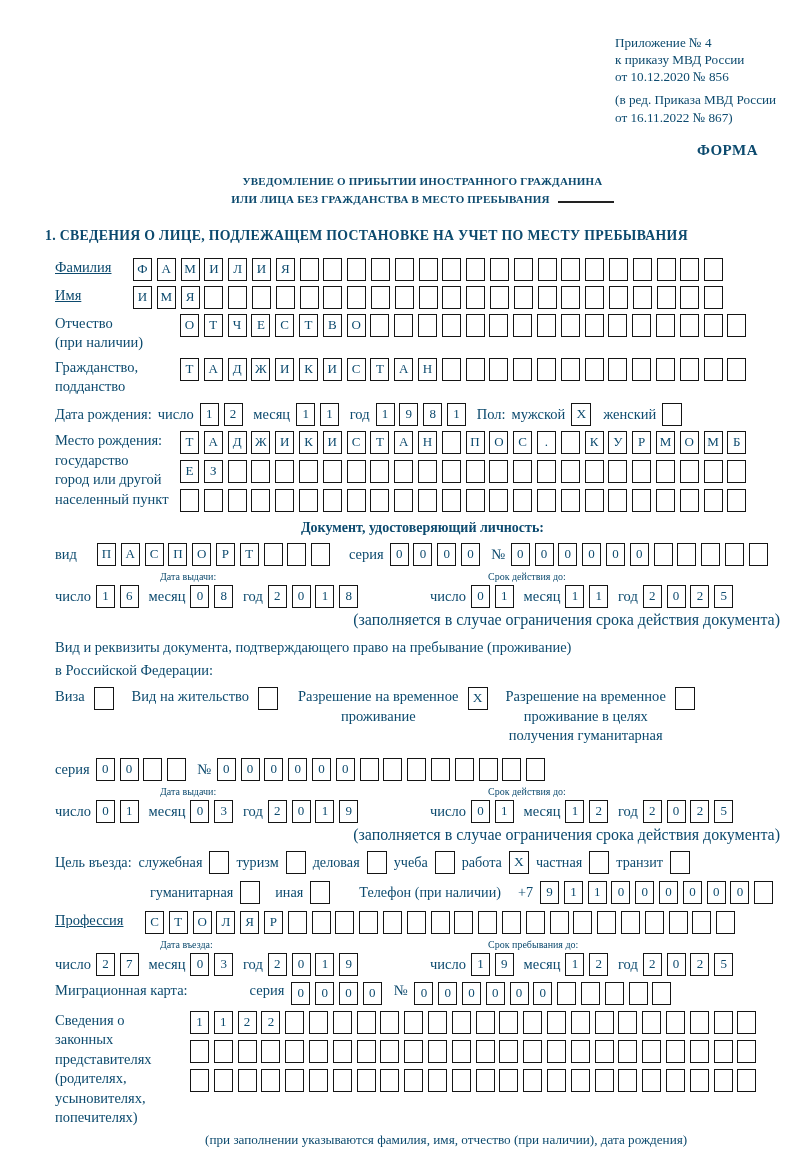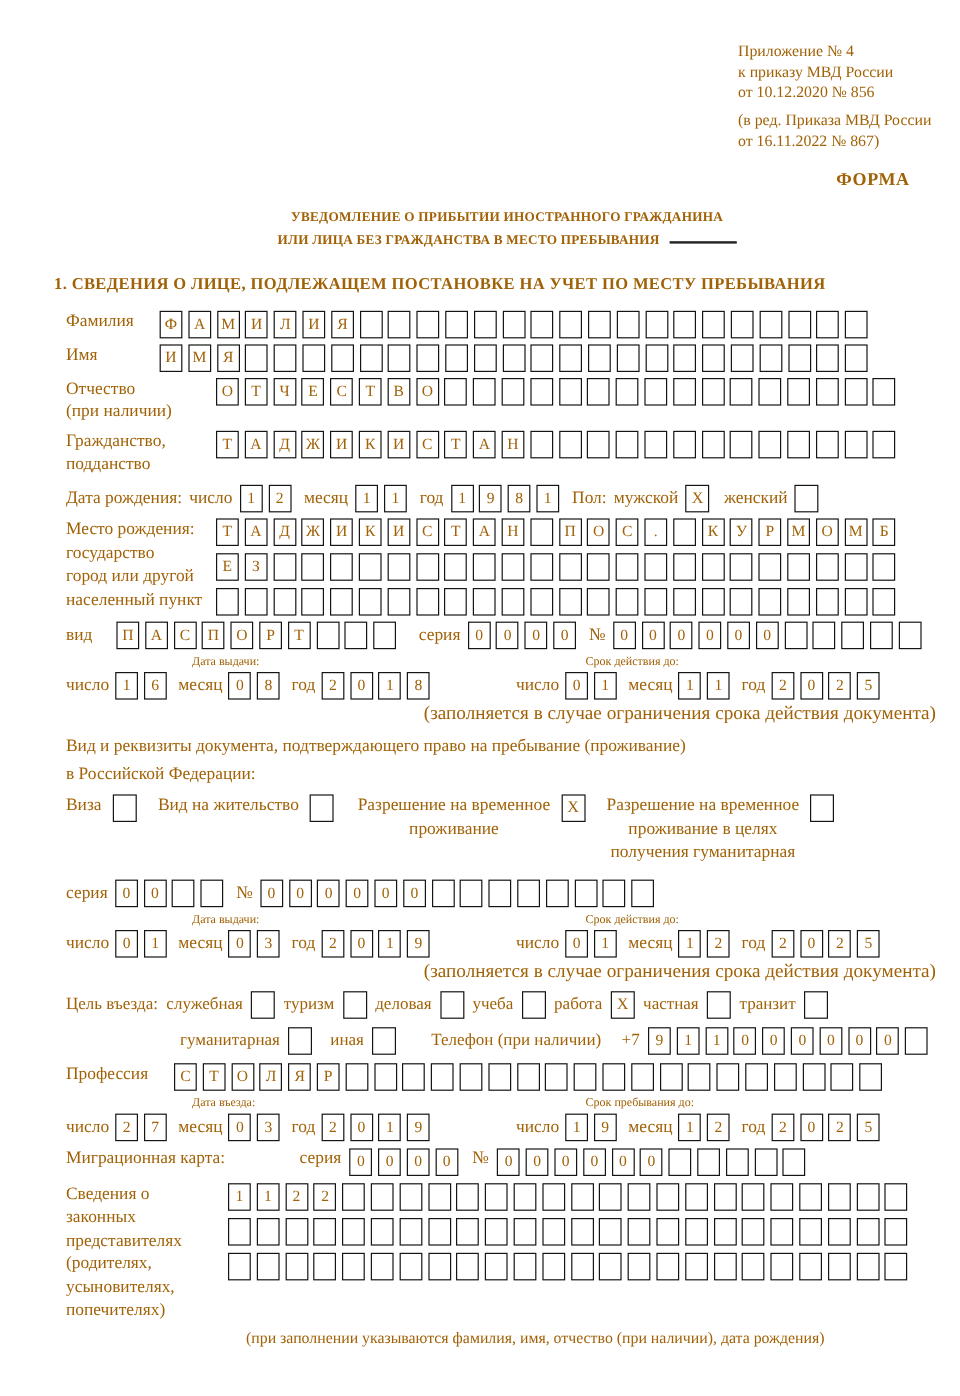--- a/index.html
+++ b/index.html
@@ -1,32 +1,32 @@
 <!DOCTYPE html>
 <html><head>
 <meta charset="utf-8">
 <style>
   html,body{margin:0;padding:0;background:#fff;}
   .page{
     width:800px;height:1163px;box-sizing:border-box;position:relative;
-    background:#fff;color:#a16207;
+    background:#fff;color:#0c4a6e;
     font-family:"Liberation Serif","DejaVu Serif",serif;
     font-size:14.5px;
     padding:34px 10px 0 55px;overflow:hidden;
   }
   .hdr-block{margin-left:560px;width:200px;font-size:13.2px;line-height:1.3;}
   .hdr-block .sub{margin-top:6px;}
   .form-label{text-align:right;padding-right:32px;font-weight:bold;font-size:15px;margin-top:16px;letter-spacing:.5px;}
   .title{text-align:center;font-weight:bold;font-size:11px;line-height:1.5;margin-top:14px;letter-spacing:.2px;}
   .blank-line{display:inline-block;width:56px;border-bottom:2px solid #222;height:12px;margin-left:8px;}
   .sec-head{font-weight:bold;font-size:13.8px;margin:20px 0 14px -10px;letter-spacing:.3px;}
   .frow{display:flex;align-items:flex-start;margin-bottom:5px;}
   .ig{display:flex;align-items:center;gap:6px;flex-wrap:nowrap;}
   .lbl{line-height:1.3;}
-  .lw1{flex:0 0 78px;}
+  .lw1{flex:0 0 78px;text-decoration:underline;}
   .lw2{flex:0 0 125px;}
   .lw3{flex:0 0 105px;}
   .lbl2{line-height:1.35;}
   .cells{display:flex;flex-wrap:nowrap;}
   .cell{
     flex:0 0 19px;width:19px;height:23px;box-sizing:border-box;
     border:1.7px solid #151515;margin-right:4.8px;
     text-align:center;line-height:20px;font-size:13px;
   }
   .cbx{
@@ -311,20 +311,21 @@
           <span class="cell"></span>
           <span class="cell"></span>
           <span class="cell"></span>
           <span class="cell"></span>
           <span class="cell"></span>
           <span class="cell"></span>
         </span>
     </span>
   </div>
 
+  <div class="center-bold">Документ, удостоверяющий личность:</div>
 
   <div class="frow ig">
     <span class="lbl" style="margin-right:14px;">вид</span>
     <span class="cells">
         <span class="cell">П</span>
         <span class="cell">А</span>
         <span class="cell">С</span>
         <span class="cell">П</span>
         <span class="cell">О</span>
         <span class="cell">Р</span>

